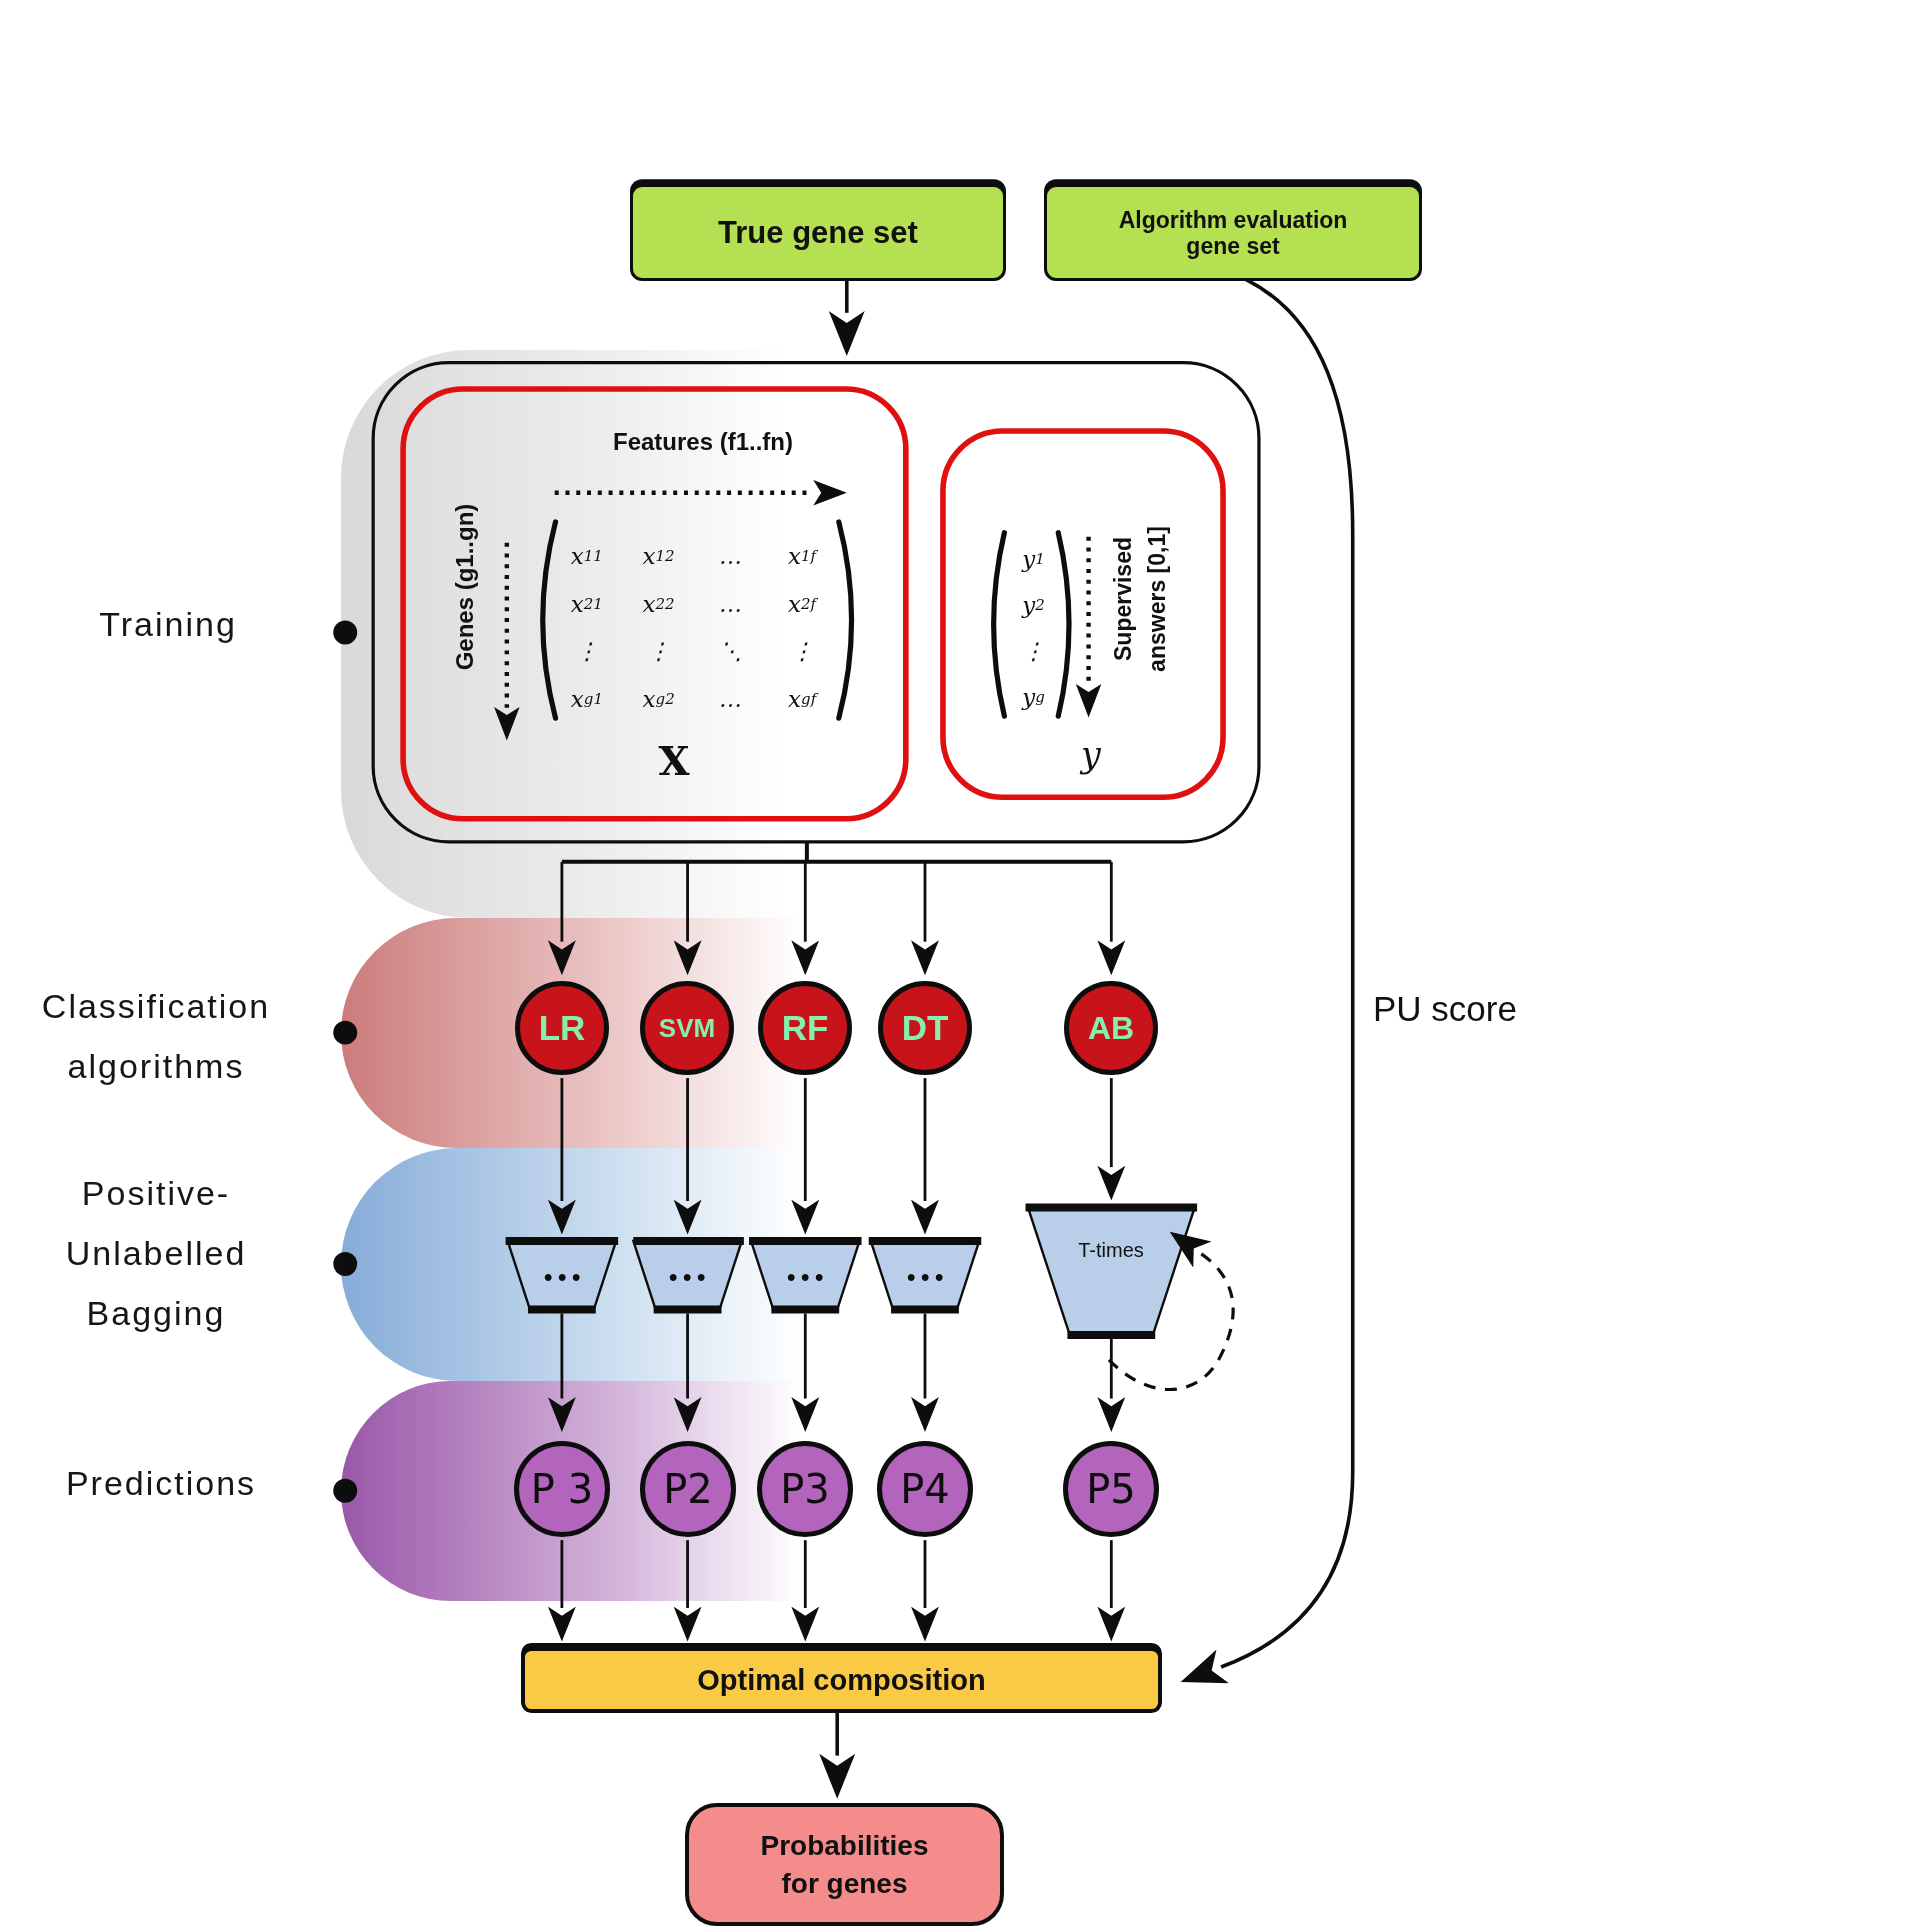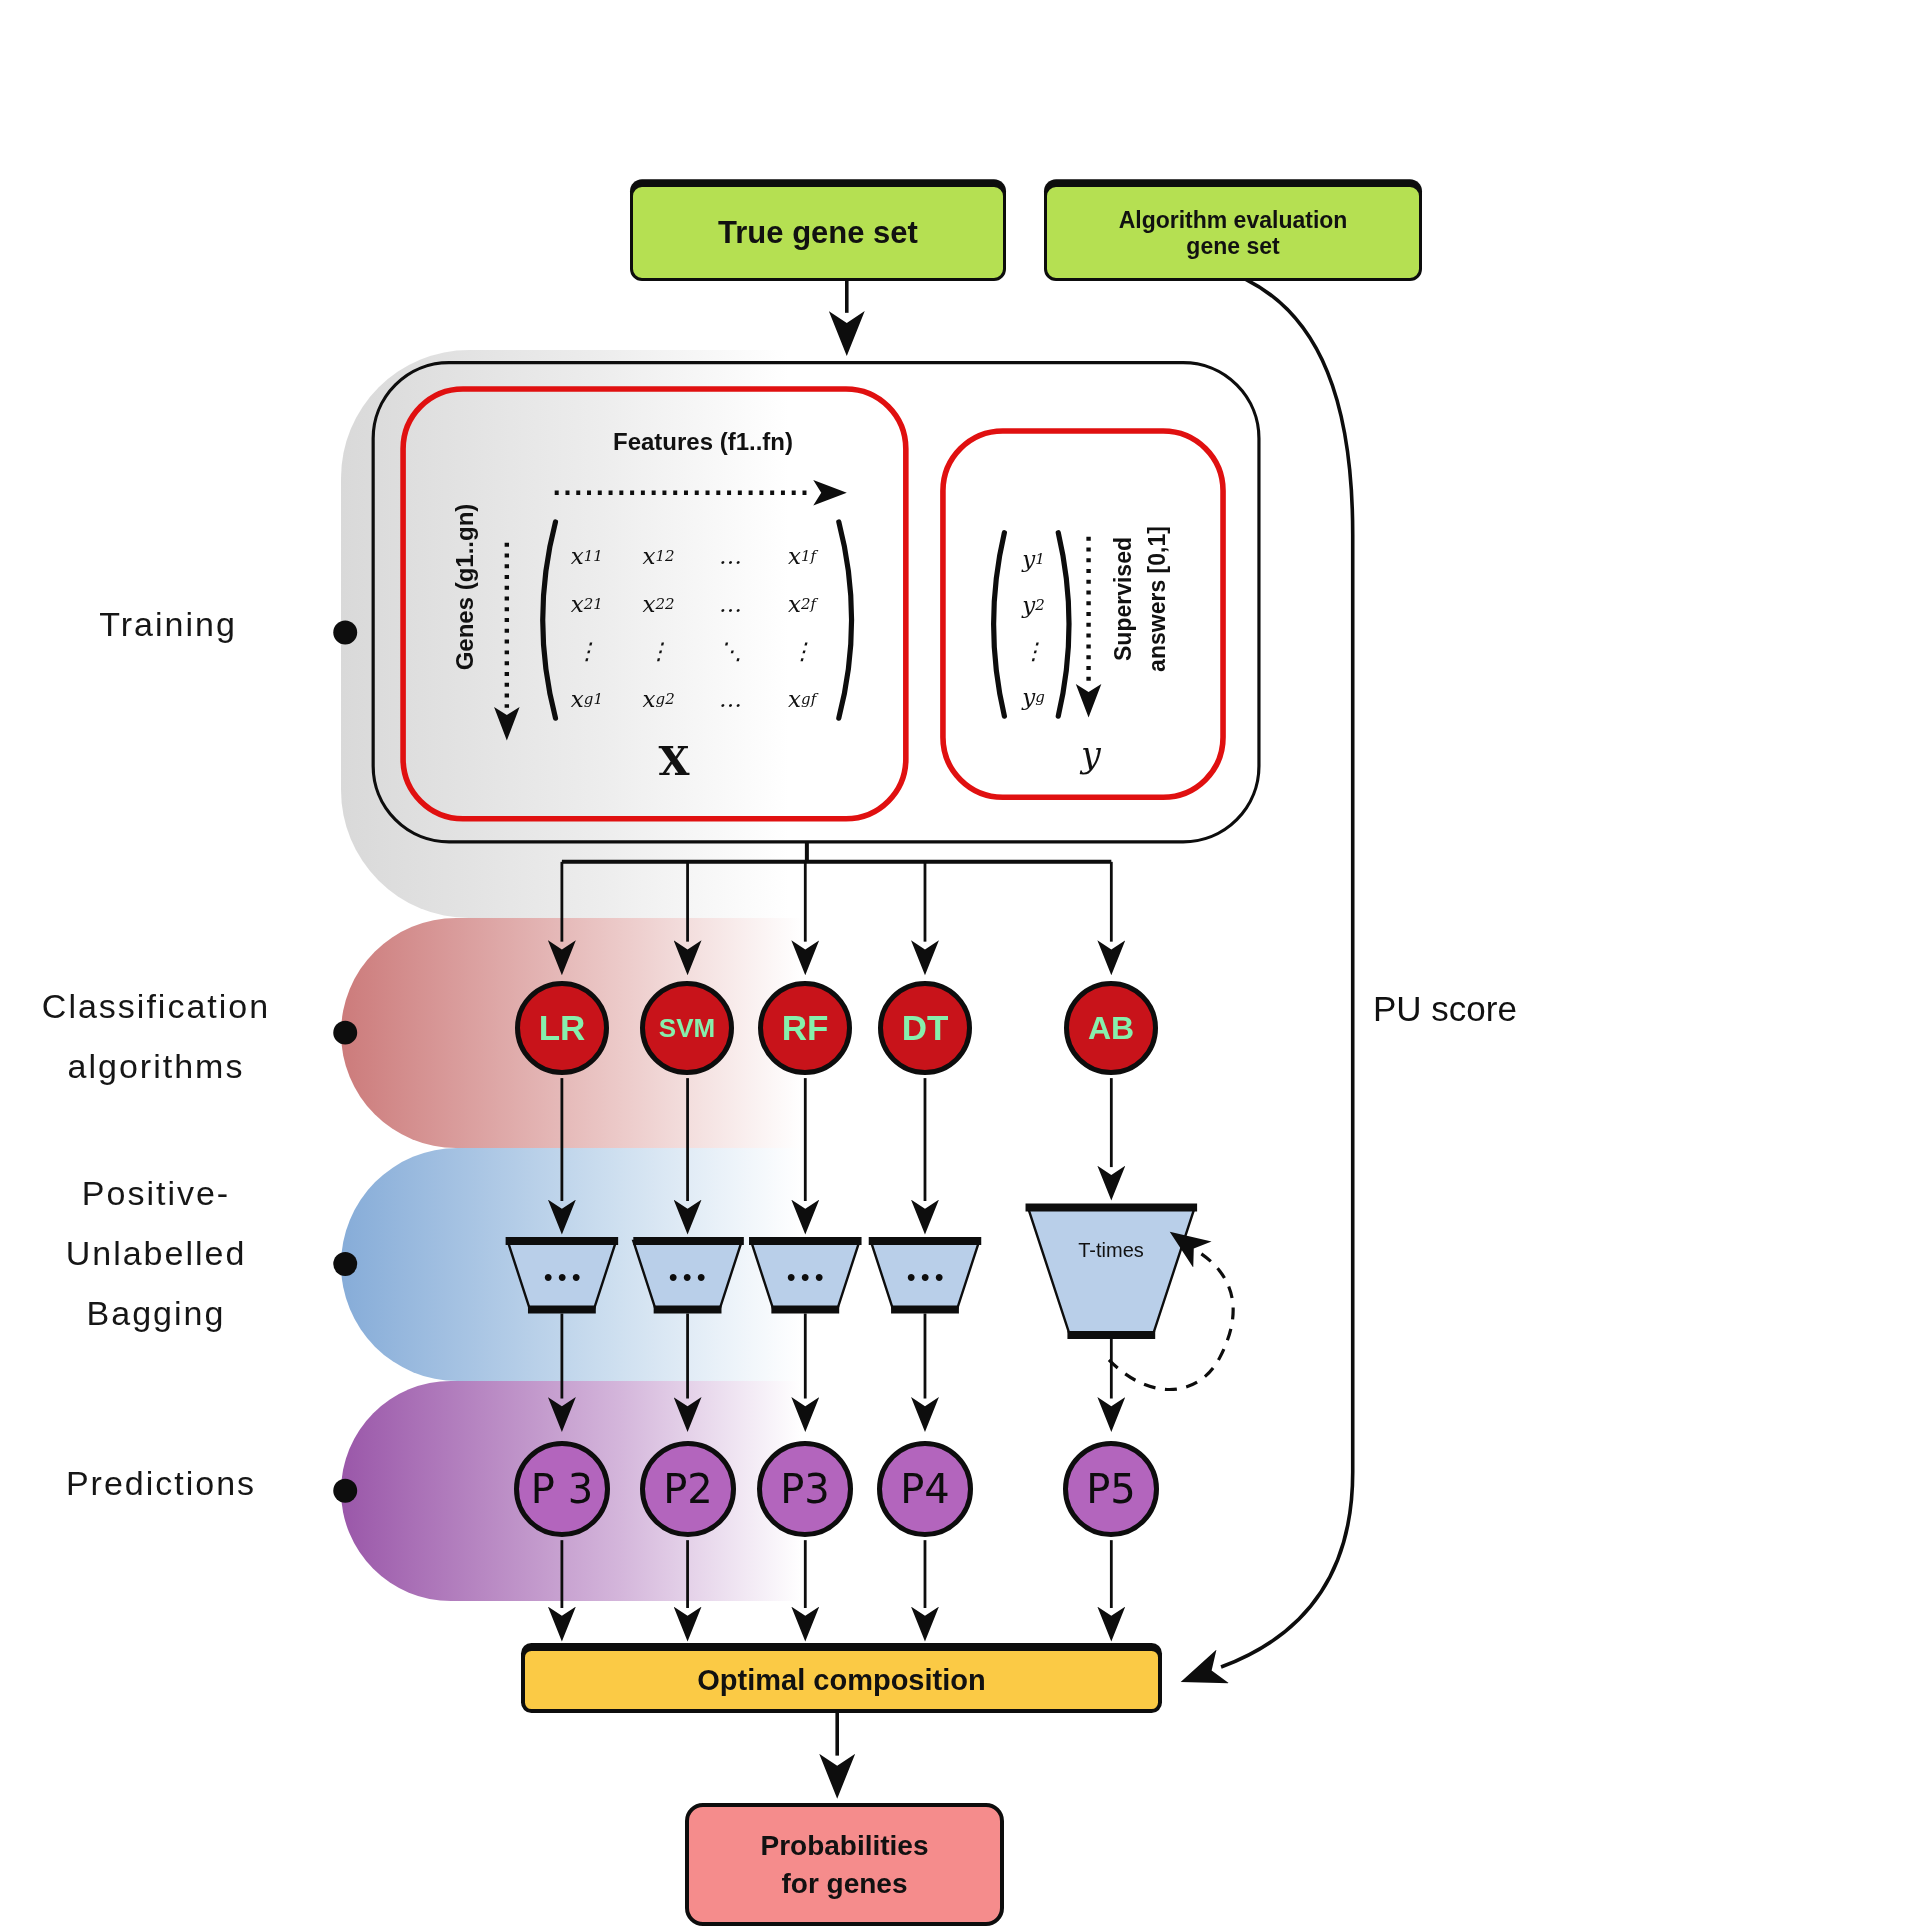--- a/index.html
+++ b/index.html
@@ -38,21 +38,21 @@
   
   .p-circle{width:96px;height:96px;border-radius:50%;box-sizing:border-box;
     background:var(--pred-purple,#b365bd);border:5.2px solid #0d0d0d;
     font-family:"DejaVu Sans",sans-serif;font-size:40px;color:#0d0d0d;}
 
   
   #optimal-box{left:521px;top:1647px;width:633px;height:58px;
     background:var(--yellow,#fbca45);border:4px solid #0d0d0d;border-radius:10.4px;
     box-shadow:0 -4px 0 0 #0d0d0d;font-weight:bold;font-size:29px;}
   #prob-box{left:685px;top:1803px;width:311px;height:115px;
-    background:var(--pink,#f58c8c);border:4.4px solid #0d0d0d;border-radius:18px;
+    background:var(--pink,#f58c8c);border:4.4px solid #0d0d0d;border-radius:32px;
     font-weight:bold;font-size:28px;line-height:38px;}
 
   #pu-label{position:absolute;left:1373px;top:1009px;transform:translateY(-50%);
     font-weight:normal;font-size:35px;white-space:nowrap;}
 
   
   #features-label{font-size:24px;font-weight:bold;}
   #genes-label{font-size:24px;font-weight:bold;transform:translate(-50%,-50%) rotate(-90deg);}
   #supervised-label{font-size:23px;font-weight:bold;line-height:34px;
     transform:translate(-50%,-50%) rotate(-90deg);}

